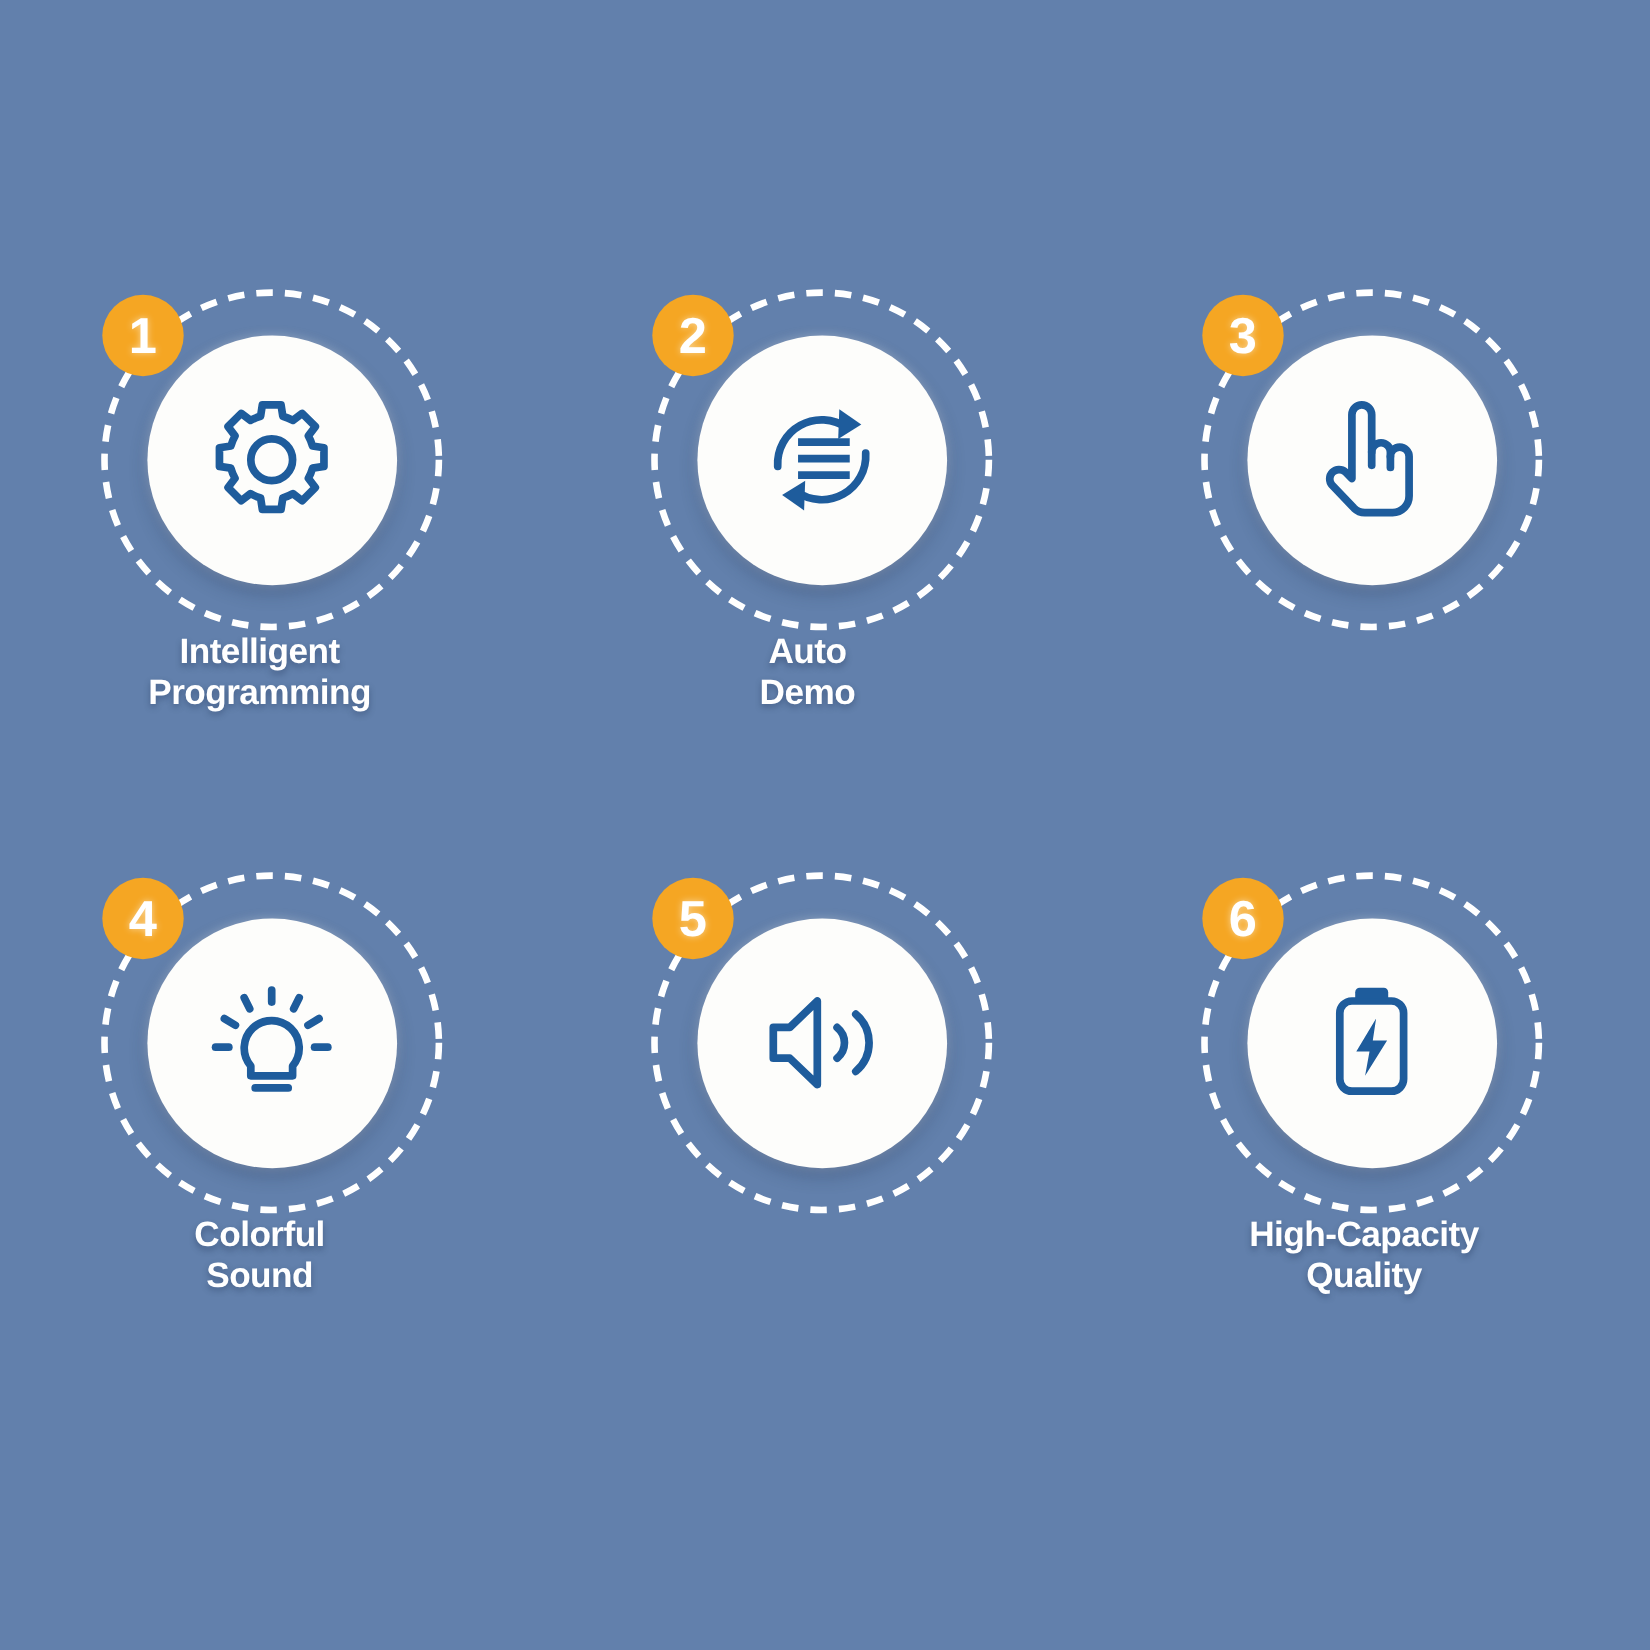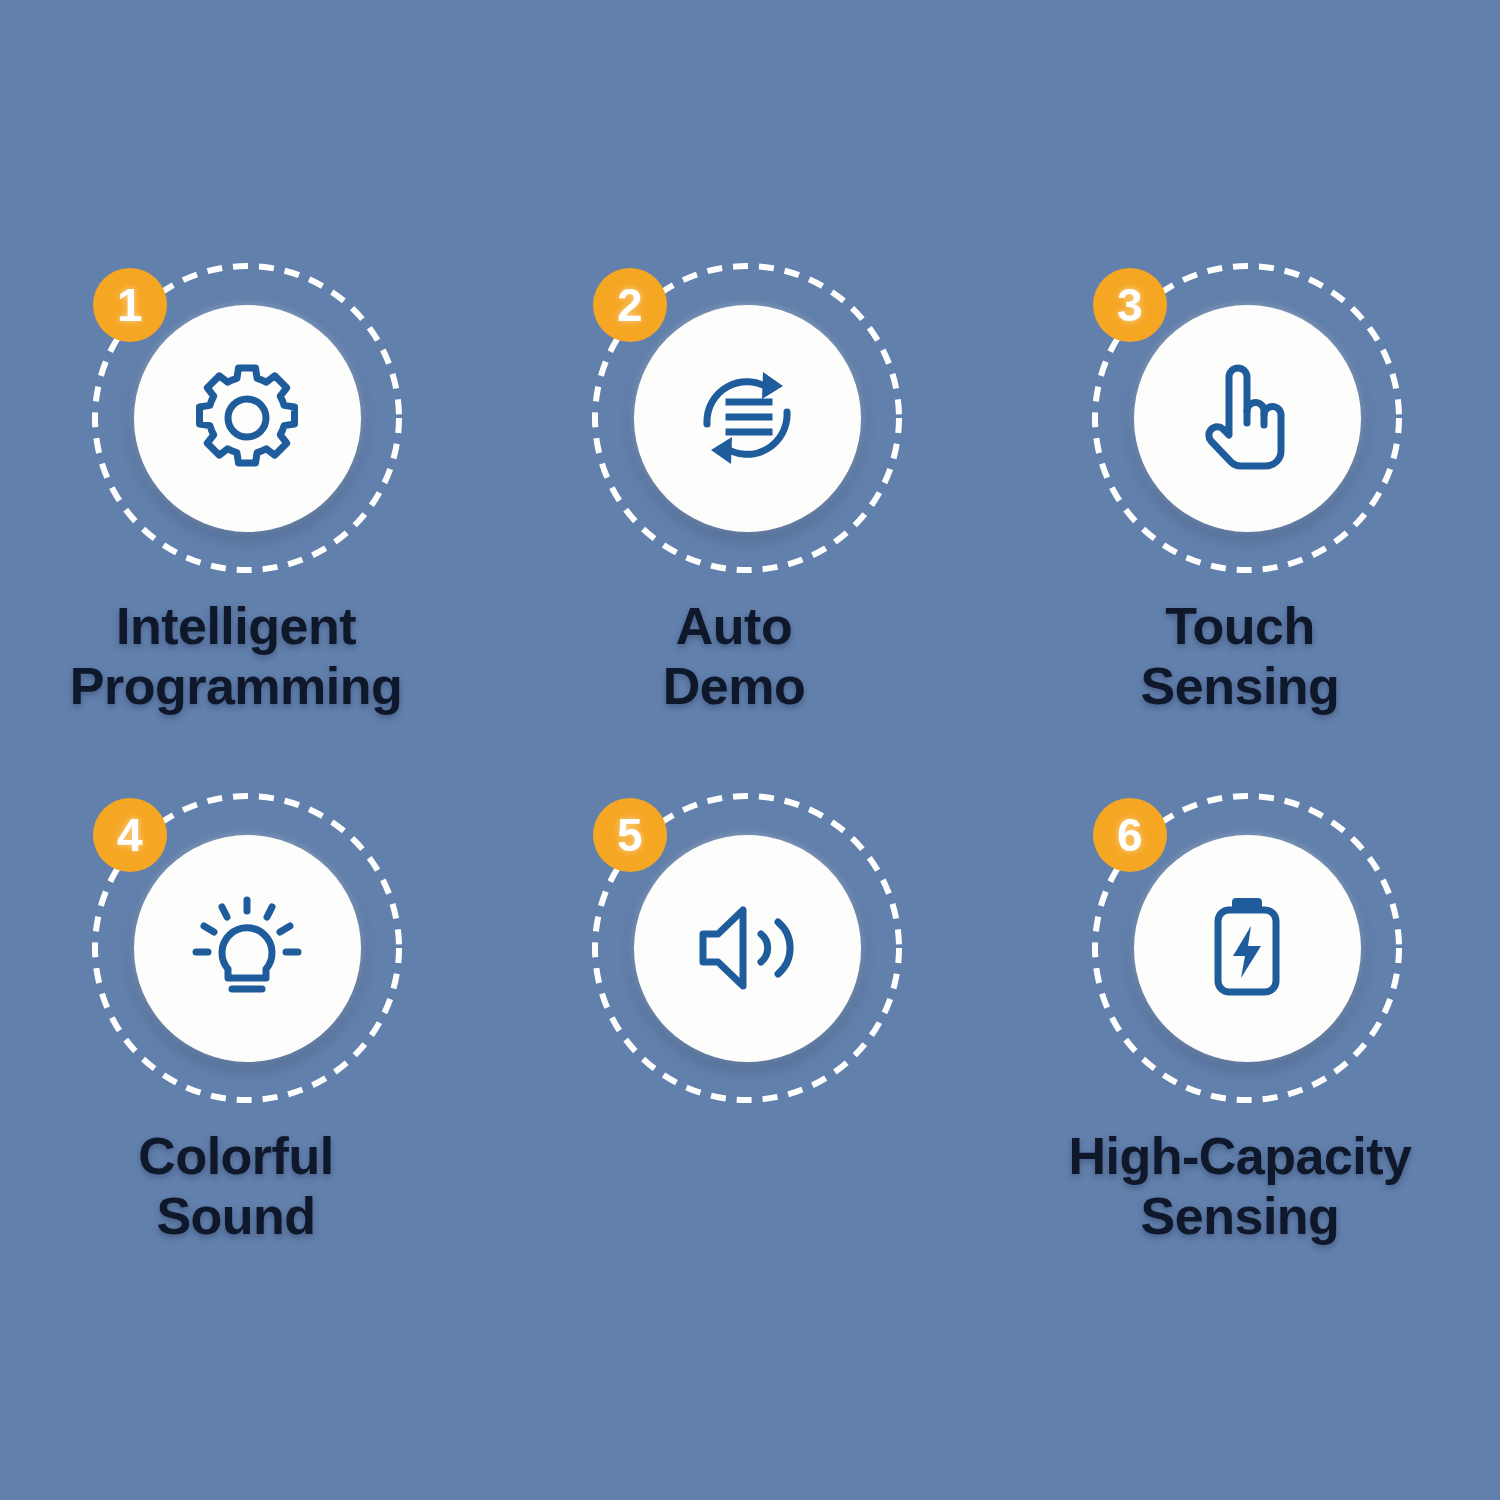--- a/index.html
+++ b/index.html
@@ -113,25 +113,24 @@
     color:#ffffff;
     font-size:46px;
     font-weight:bold;
     line-height:1;
     letter-spacing:0.5px;
     text-shadow:0 0 7px rgba(255,255,255,0.55);
   }
 
   
   .caption {
-    margin-top:22px;
     width:440px;
     text-align:center;
-    color:#0f172a;
-    font-size:52px;
+    color:#ffffff;
+    font-size:32px;
     font-weight:bold;
     line-height:1.16;
     letter-spacing:-0.5px;
     text-shadow:0 3px 6px rgba(35,55,90,0.45);
     white-space:pre-line;
   }
 
   
   .feature.c0 .caption { transform:translateX(-14px); }
   .feature.c1 .caption { transform:translateX(-16px); }
@@ -200,22 +199,20 @@
                      a8.5 8.5 0 0 1 17 0 v4
                      a8.5 8.5 0 0 1 17 0 v36
                      a15 15 0 0 1-15 15 H58
                      a14 14 0 0 1-10-4 L28 87
                      a8.5 8.5 0 0 1 12-12 l6 6 z"></path>
             <path d="M64 57 v12" stroke-width="6"></path>
             <path d="M81 61 v10" stroke-width="6"></path>
           </svg>
         </div>
       </div>
-      <div class="caption">Touch
-Sensing</div>
     </div>
 
     <div class="feature c0">
       <div class="circle-wrap">
         <svg class="dashed-ring" viewBox="0 0 312 312">
           <circle cx="156" cy="156" r="152"></circle>
         </svg>
         <div class="badge">
           <span>4</span>
         </div>
@@ -265,17 +262,17 @@
         </div>
         <div class="disc">
           <svg class="glyph" viewBox="0 0 128 128">
             <rect x="35" y="26" width="58" height="82" rx="11"></rect>
             <path class="solid" d="M53 14 h22 a4 4 0 0 1 4 4 v6 H49 v-6 a4 4 0 0 1 4-4 z"></path>
             <path class="solid" d="M68 42 L50 72 h12 l-4 22 l20-32 H65 z"></path>
           </svg>
         </div>
       </div>
       <div class="caption">High-Capacity
-Sensing</div>
+Quality</div>
     </div>
 
   </div>
 </div>
 
 </body></html>

